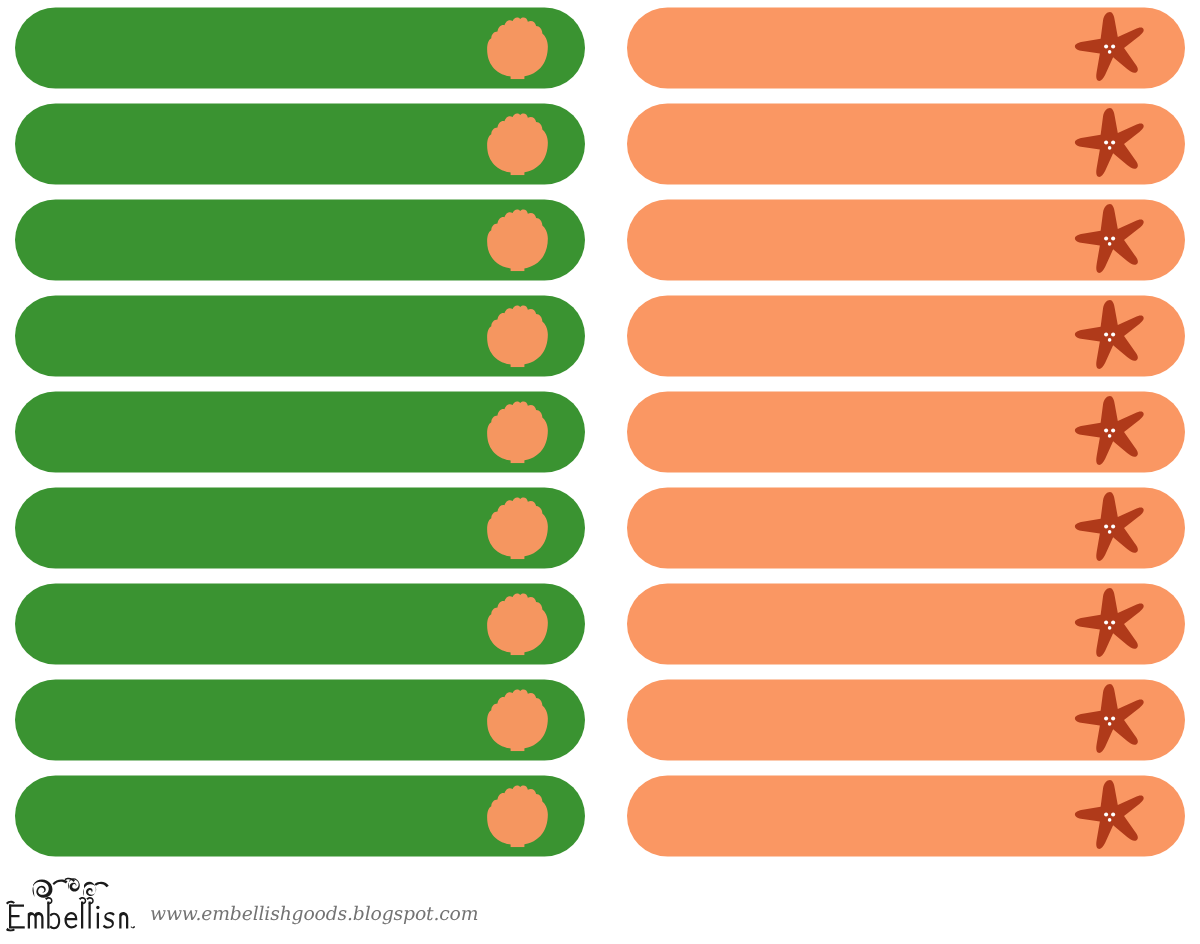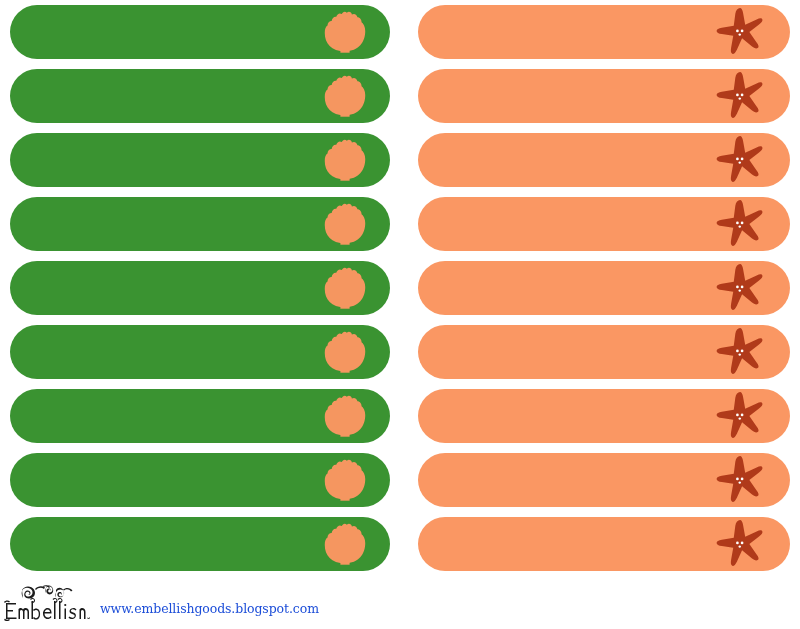--- a/index.html
+++ b/index.html
@@ -93,23 +93,24 @@
     width: 86px;
     height: 38px;
     display: block;
     flex: 0 0 auto;
   }
 
   #footer-url {
     font-family: "DejaVu Serif", serif;
     font-size: 12.5px;
     letter-spacing: -0.1px;
-    color: #1d4ed8;
+    color: #737373;
     white-space: nowrap;
     padding-bottom: 5px;
+    font-style: italic;
   }
 </style>
 </head>
 <body>
 
 <div id="label-sheet">
 
   <div class="label-column" id="column-green">
       <div class="label-row" style="top: 5px; background: rgb(58, 147, 49); border-radius: 27px;">
         <svg class="label-icon shell-icon" viewBox="0 0 100 100">

